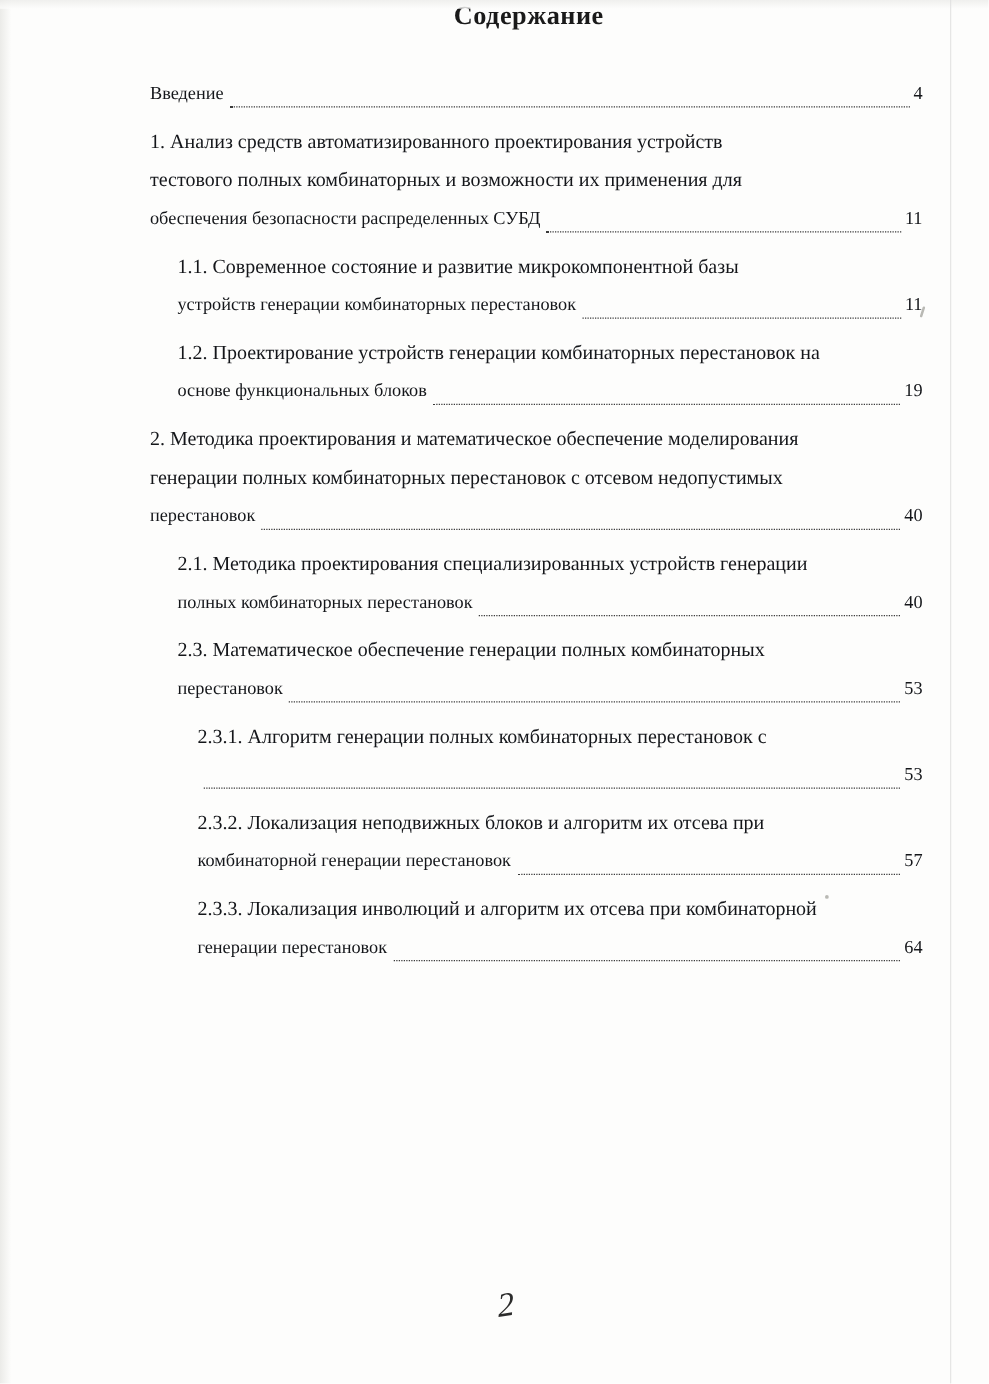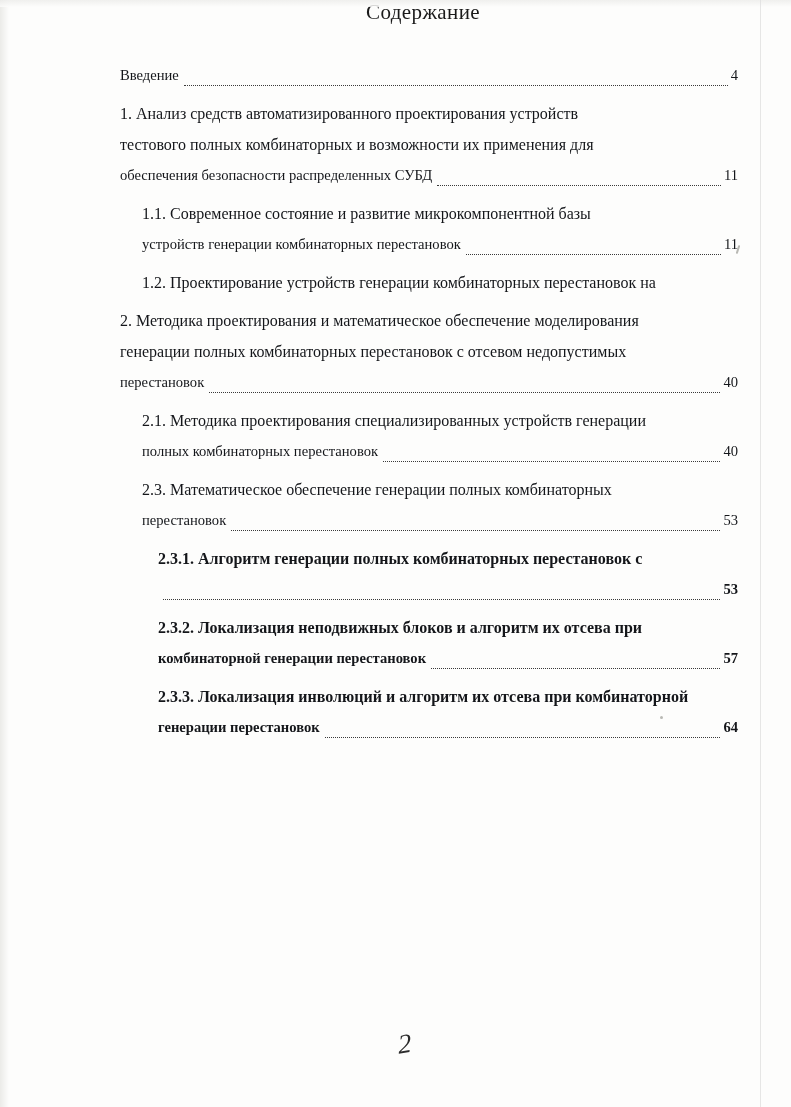--- a/index.html
+++ b/index.html
@@ -42,39 +42,39 @@
     opacity: .75;
   }
   .content {
     position: absolute;
     left: 120px;
     top: 60px;
     width: 620px;
   }
   .doc-title {
     font-size: 21px;
-    font-weight: normal;
+    font-weight: bold;
     text-align: center;
     letter-spacing: .4px;
     margin: 0 0 62px 0;
     padding-left: 55px;
   }
   .toc {
     width: 618px;
   }
   .toc-entry {
     display: block;
     font-size: 14.6px;
     line-height: 31px;
     margin-bottom: 7px;
     color: #14161a;
   }
   .toc-entry.lvl0 { padding-left: 0px; }
   .toc-entry.lvl1 { padding-left: 22px; }
-  .toc-entry.lvl2 { padding-left: 38px; font-weight: bold; }
+  .toc-entry.lvl2 { padding-left: 38px; }
   .entry-text {
     white-space: normal;
   }
   .leader {
     flex: 1 1 auto;
     border-bottom: 1.6px dotted #3a3a3a;
     margin: 0 3px 5px 5px;
     min-width: 10px;
     height: 1px;
   }
@@ -151,20 +151,25 @@
         <div class="toc-entry lvl1">
           <div class="entry-body">1.1. Современное состояние и развитие микрокомпонентной базы</div>
           <div class="final-line">
             <span class="entry-text">устройств генерации комбинаторных перестановок</span>
             <span class="leader"></span>
             <span class="page-num">11</span>
           </div>
         </div>
         <div class="toc-entry lvl1">
           <div class="entry-body">1.2. Проектирование устройств генерации комбинаторных перестановок на</div>
+          <div class="final-line">
+            <span class="entry-text">основе функциональных блоков</span>
+            <span class="leader"></span>
+            <span class="page-num">19</span>
+          </div>
         </div>
         <div class="toc-entry lvl0">
           <div class="entry-body">2. Методика проектирования и математическое обеспечение моделирования</div>
           <div class="entry-body">генерации полных комбинаторных перестановок с отсевом  недопустимых</div>
           <div class="final-line">
             <span class="entry-text">перестановок</span>
             <span class="leader"></span>
             <span class="page-num">40</span>
           </div>
         </div>

